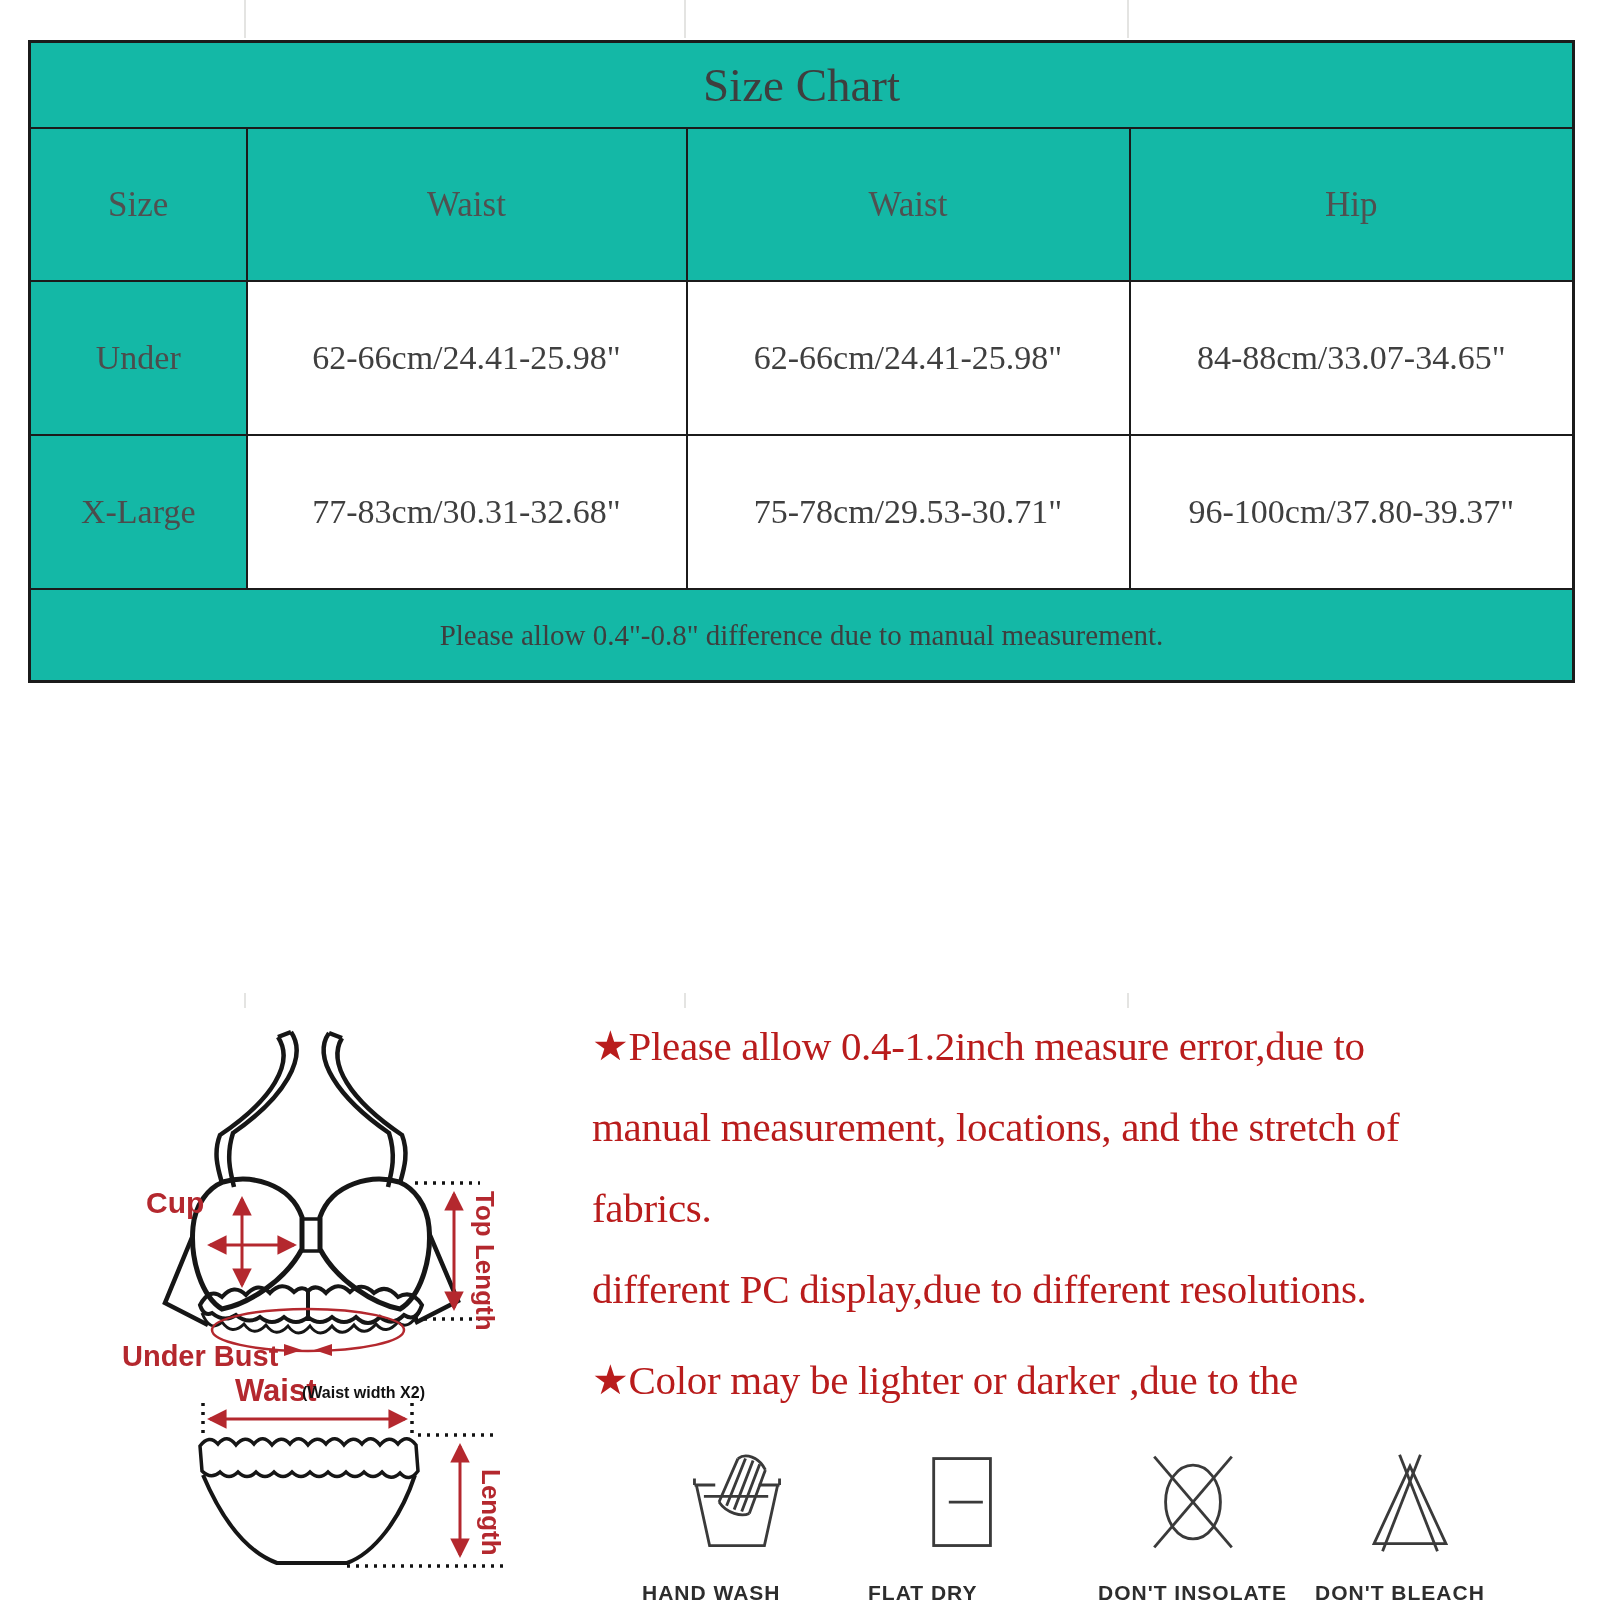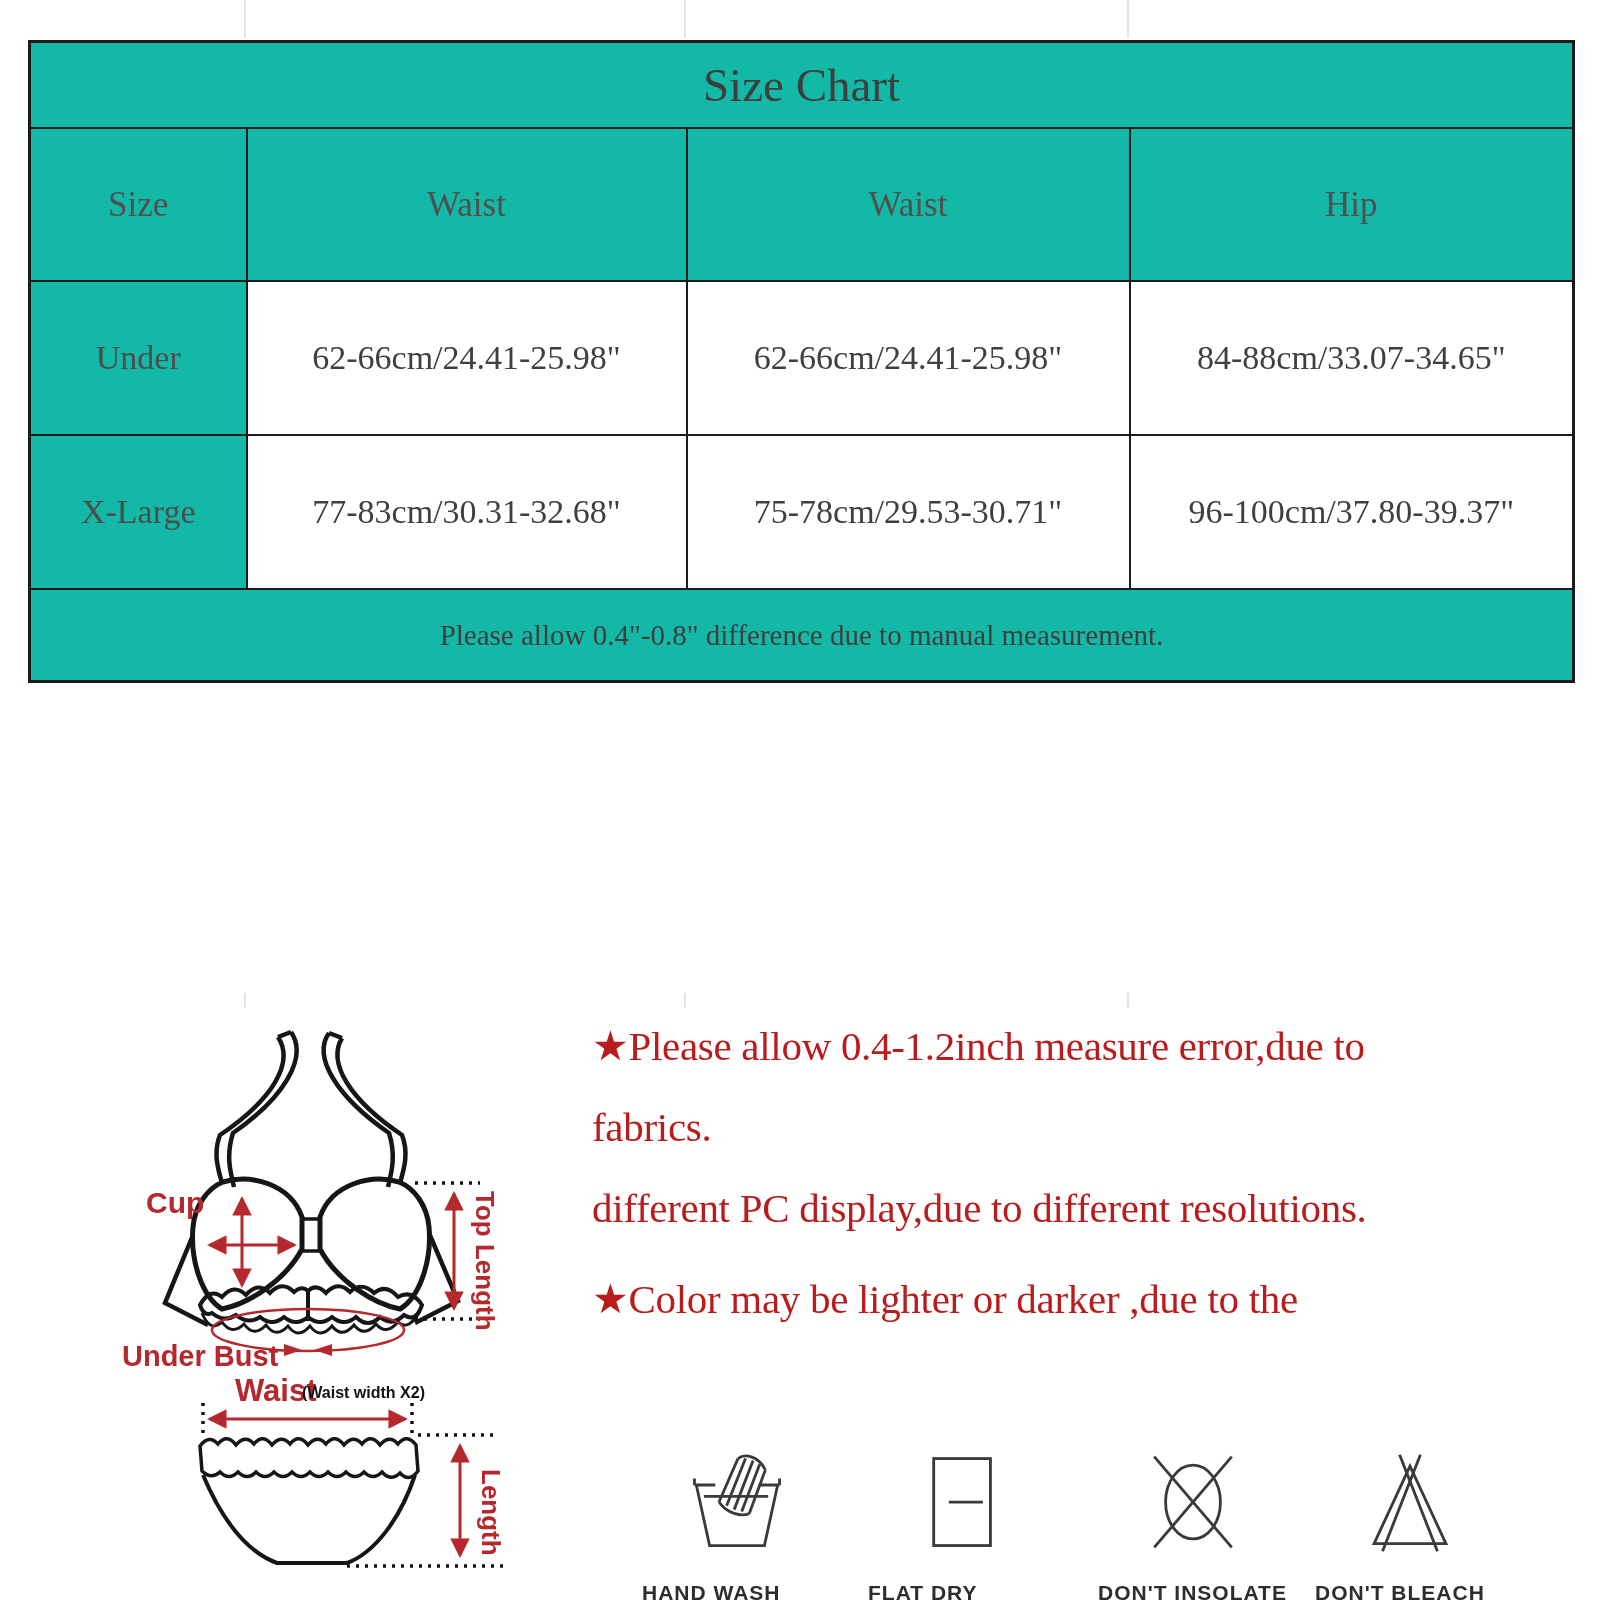--- a/index.html
+++ b/index.html
@@ -175,20 +175,21 @@
 
     <line class="dg-dot" stroke-width="3.5" x1="368" y1="430" x2="448" y2="430"></line>
     <line class="dg-dot" stroke-width="3.5" x1="297" y1="561" x2="455" y2="561"></line>
     <line class="dg-red" stroke-width="3" x1="410" y1="441" x2="410" y2="550" marker-start="url(#ra)" marker-end="url(#ra)"></line>
   </g>
   <text class="dg-label" font-size="26" transform="translate(432,464) rotate(90)">Length</text>
 </svg>
 
 <div class="notes">
   <div class="line">★Please allow 0.4-1.2inch measure error,due to</div>
+  <div class="line">manual measurement, locations, and the stretch of</div>
   <div class="line">fabrics.</div>
   <div class="line">different PC display,due to different resolutions.</div>
   <div class="line para2">★Color may be lighter or darker ,due to the</div>
 </div>
 
 <div class="care-item" style="left:642px;">
   <svg width="104" height="104" viewBox="0 0 110 110">
     <path class="ci" d="M10,36 L10,29 M10,36 L32,36 M100,36 L100,29 M100,36 L78,36"></path>
     <path class="ci" d="M12,36 L26,100 L84,100 L98,36"></path>
     <path class="ci" d="M20,48 L88,48"></path>

